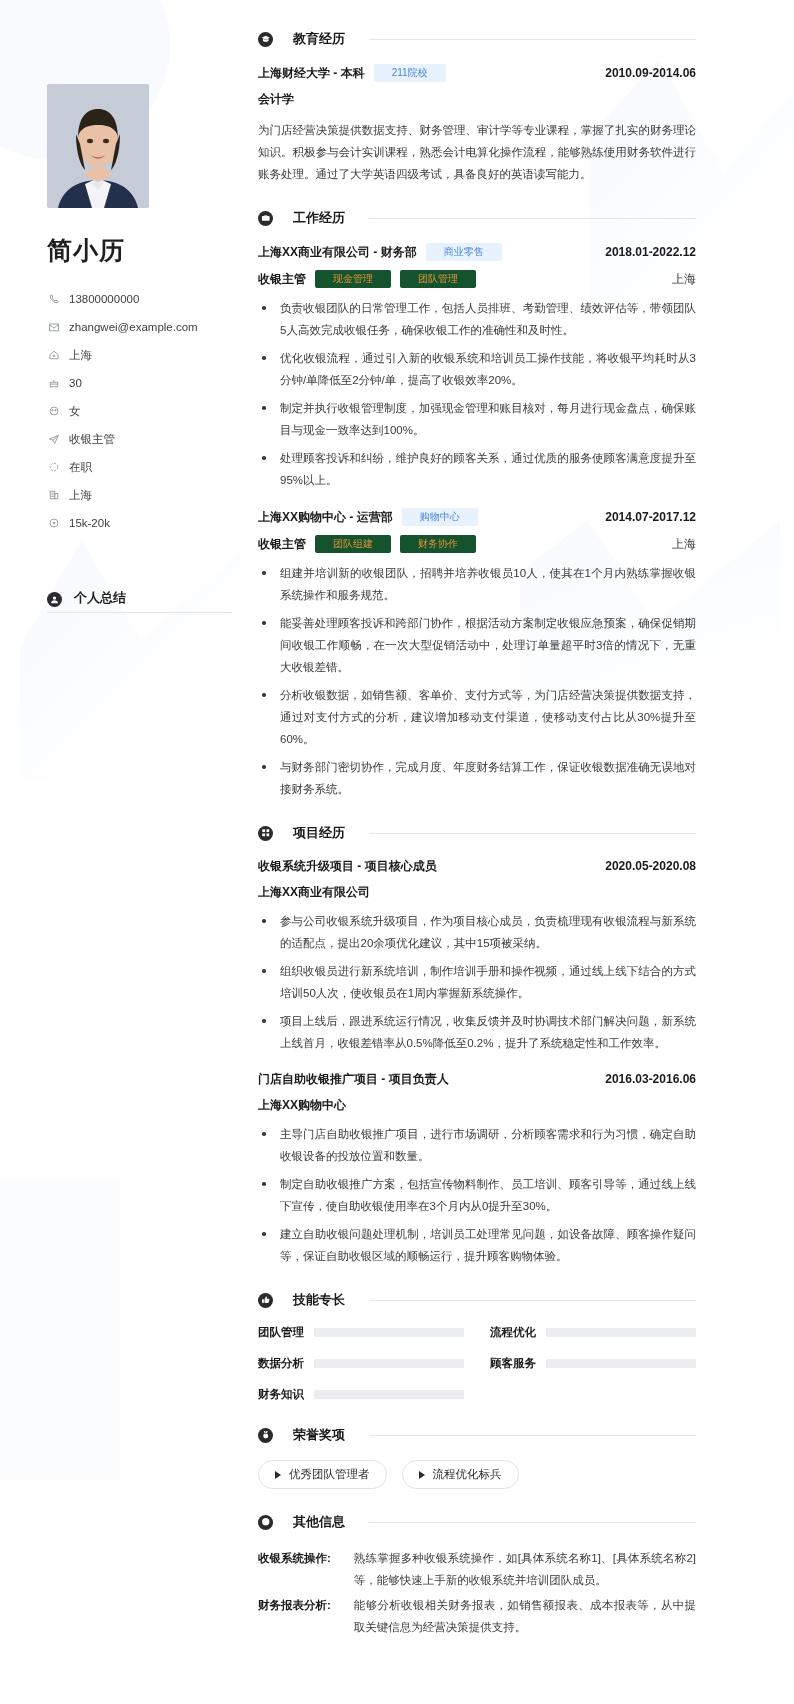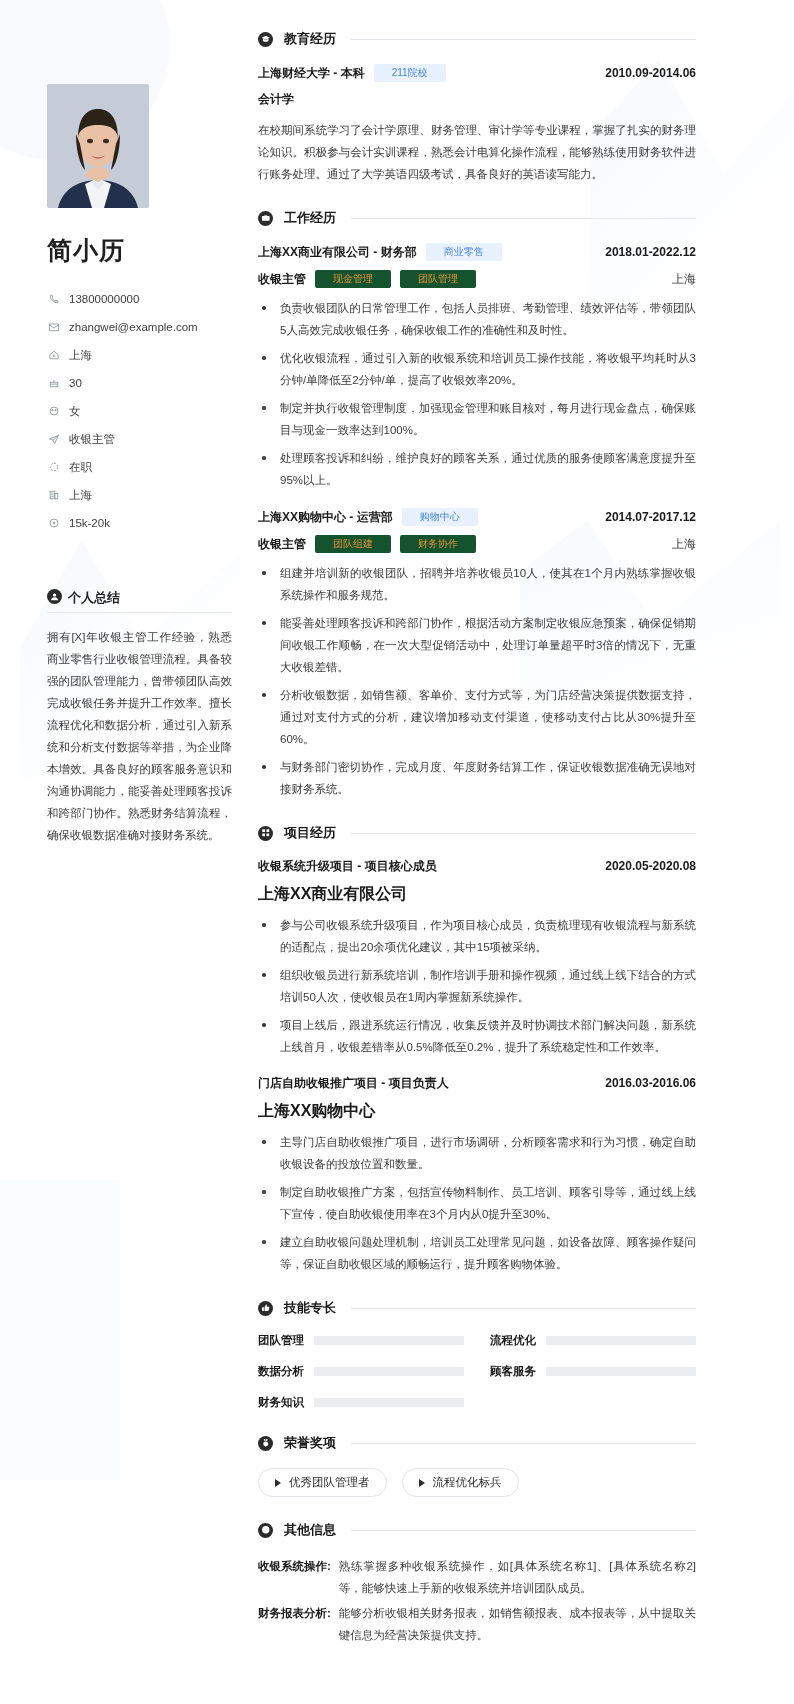--- a/index.html
+++ b/index.html
@@ -73,22 +73,22 @@
     width: 13px; height: 13px;
     flex: 0 0 13px;
     display: flex; align-items: center; justify-content: center;
     color: #9aa0a8;
   }
   .contact-row .ic svg { width: 12px; height: 12px; display:block; }
 
   .side-section { margin-top: 52px; }
   .side-head {
     display: flex;
-    align-items: flex-start;
-    gap: 6px;
+    align-items: flex-end;
+    gap: 12px;
     padding-bottom: 5px;
     border-bottom: 1px solid #e3e6ea;
   }
   .side-head .badge {
     width: 15px; height: 15px; border-radius: 50%;
     background: #2b2b2b; color: #fff;
     display: flex; align-items: center; justify-content: center;
     flex: 0 0 15px;
   }
   .side-head .badge svg { width: 9px; height: 9px; display:block; }
@@ -106,21 +106,21 @@
     position: relative;
     z-index: 1;
     flex: 1 1 auto;
     padding: 30px 98px 22px 0;
   }
   .sec { margin-bottom: 5px; }
   .sec + .sec { margin-top: 24px; }
   .sec-head {
     display: flex;
     align-items: center;
-    gap: 11px;
+    gap: 20px;
     margin-bottom: 16px;
   }
   .sec-head .badge {
     width: 15px; height: 15px; border-radius: 50%;
     background: #2b2b2b; color: #fff;
     display: flex; align-items: center; justify-content: center;
     flex: 0 0 15px;
   }
   .sec-head .badge svg { width: 9.5px; height: 9.5px; display: block; }
   .sec-head .ttl {
@@ -154,21 +154,21 @@
     display: flex;
     align-items: center;
     justify-content: space-between;
     gap: 10px;
     margin-top: 9px;
   }
   .row-sub-left { display: flex; align-items: center; gap: 9px; flex-wrap: wrap; }
   .role { font-size: 12px; font-weight: bold; color: #1b1b1b; }
   .place { font-size: 12px; color: #3a3a3a; white-space: nowrap; }
   .major { font-size: 12px; font-weight: bold; color: #1b1b1b; margin-top: 9px; }
-  .orgsub { font-size: 16px; font-weight: bold; color: #1b1b1b; margin-top: 9px; }
+  .orgsub { font-size: 12px; font-weight: bold; color: #1b1b1b; margin-top: 9px; }
 
   .para {
     margin-top: 11px;
     font-size: 11.5px;
     line-height: 22px;
     color: #3a3a3a;
     text-align: justify;
   }
   ul.bullets { margin-top: 9px; list-style: none; }
   ul.bullets li {
@@ -224,21 +224,21 @@
     background: #fff;
   }
   .award .tri {
     width: 0; height: 0;
     border-left: 6px solid #2c2c2c;
     border-top: 4px solid transparent;
     border-bottom: 4px solid transparent;
   }
 
   
-  .info-row { display: flex; gap: 8px; margin-bottom: 3px; }
+  .info-row { display: flex; gap: 23px; margin-bottom: 3px; }
   .info-row .k {
     font-size: 11.5px; font-weight: bold; color: #1b1b1b;
     white-space: nowrap; line-height: 22px;
   }
   .info-row .v {
     font-size: 11.5px; color: #3a3a3a; line-height: 22px; text-align: justify;
   }
 </style>
 </head>
 <body>
@@ -360,21 +360,20 @@
     <section class="side-section">
       <div class="side-head">
         <span class="badge">
             <svg viewBox="0 0 16 16" fill="currentColor">
               <circle cx="8" cy="5.4" r="2.9"></circle>
               <path d="M1.8 14.5c0-3.4 2.8-5.2 6.2-5.2s6.2 1.8 6.2 5.2z"></path>
             </svg>
           </span>
         <span class="ttl">个人总结</span>
       </div>
-      <p class="summary-text">拥有[X]年收银主管工作经验，熟悉商业零售行业收银管理流程。具备较强的团队管理能力，曾带领团队高效完成收银任务并提升工作效率。擅长流程优化和数据分析，通过引入新系统和分析支付数据等举措，为企业降本增效。具备良好的顾客服务意识和沟通协调能力，能妥善处理顾客投诉和跨部门协作。熟悉财务结算流程，确保收银数据准确对接财务系统。</p>
     </section>
   </aside>
 
   <main class="main">
 
     <section class="sec">
       <div class="sec-head">
         <span class="badge">
             <svg viewBox="0 0 16 16" fill="currentColor">
               <path d="M8 3L1 6.3l7 3.2 7-3.2z"></path>
@@ -387,21 +386,21 @@
 
       <div class="entry">
         <div class="row-top">
           <div class="row-left">
             <span class="org">上海财经大学 - 本科</span>
             <span class="tag blue">211院校</span>
           </div>
           <span class="when">2010.09-2014.06</span>
         </div>
         <div class="major">会计学</div>
-        <p class="para">在校期间系统学习了会计学原理、财务管理、审计学等专业课程，掌握了扎实的财务理论知识。积极参与会计实训课程，熟悉会计电算化操作流程，能够熟练使用财务软件进行账务处理。通过了大学英语四级考试，具备良好的英语读写能力。</p>
+        <p class="para">为门店经营决策提供数据支持、财务管理、审计学等专业课程，掌握了扎实的财务理论知识。积极参与会计实训课程，熟悉会计电算化操作流程，能够熟练使用财务软件进行账务处理。通过了大学英语四级考试，具备良好的英语读写能力。</p>
       </div>
     </section>
 
     <section class="sec">
       <div class="sec-head">
         <span class="badge">
             <svg viewBox="0 0 16 16" fill="currentColor">
               <rect x="1.6" y="5" width="12.8" height="8.2" rx="1"></rect>
               <path d="M5.6 4.6V3.4h4.8v1.2h-1.3V4.2H6.9v.4z"></path>
               <rect x="1.6" y="8.2" width="12.8" height="1" fill="#fff"></rect>

